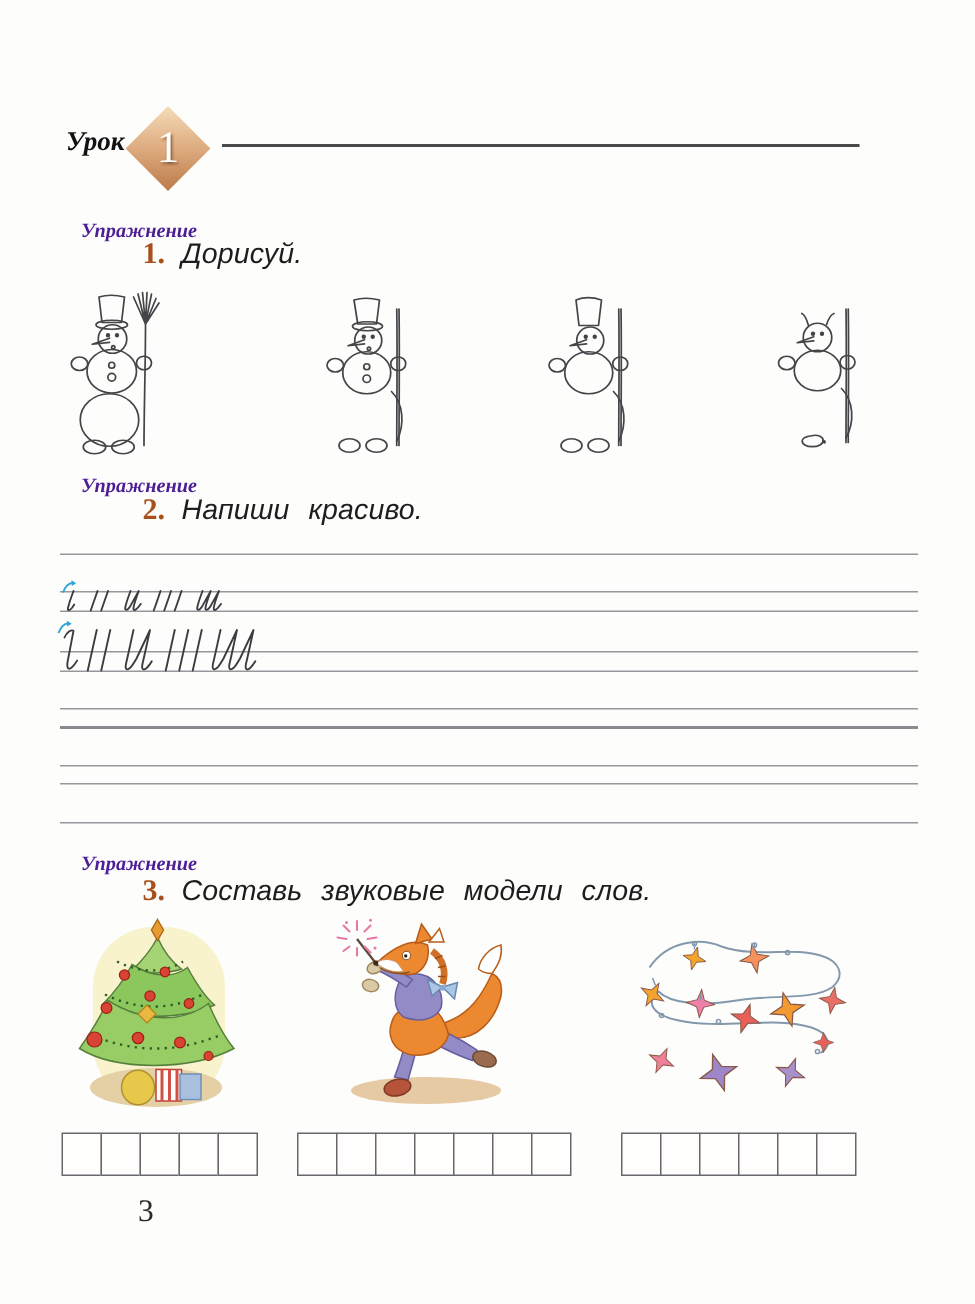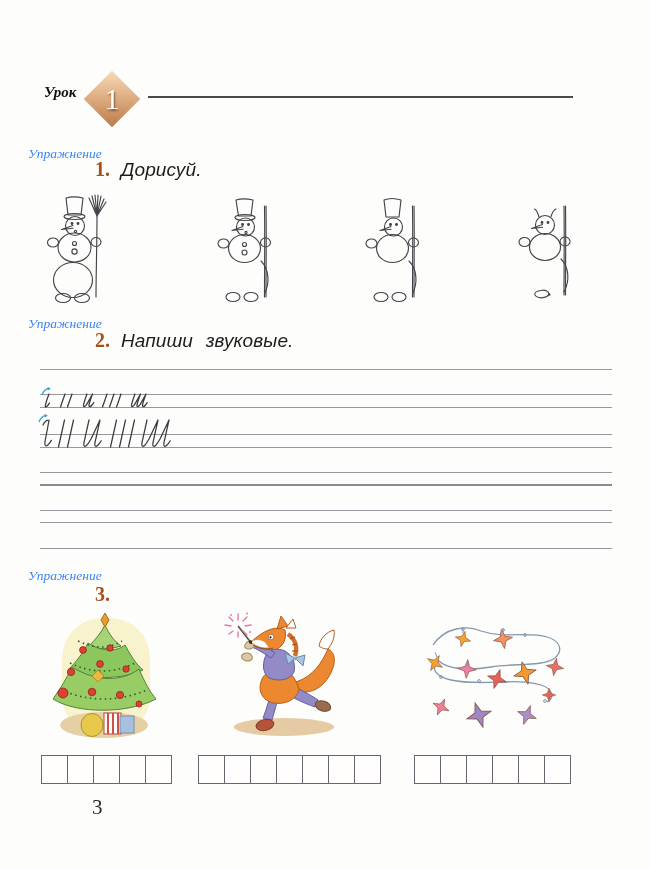--- a/index.html
+++ b/index.html
@@ -8,43 +8,43 @@
     background:#fdfdfc;
     font-family:"Liberation Sans", sans-serif;
     color:#1d1d1d;
   }
   .abs{position:absolute;}
 
   
   .lesson-label{
     left:44px;top:84px;
     font-family:"Liberation Serif", serif;
-    font-style:italic;font-weight:bold;font-size:15px;color:#111;
+    font-style:italic;font-weight:bold;font-size:18px;color:#111;
   }
   .diamond{
     left:92px;top:79px;width:40px;height:40px;
     transform:rotate(45deg);
     background:linear-gradient(135deg,#f4dcb8 0%,#e0b085 45%,#bd7a48 100%);
   }
   .diamond-number{
     position:absolute;left:0;top:0;width:40px;height:40px;
     transform:rotate(-45deg);
     display:flex;align-items:center;justify-content:center;
     font-family:"Liberation Serif", serif;font-size:30px;color:#fff;
     text-shadow:1px 1.5px 2px rgba(100,55,20,.75);
   }
   .header-rule{
     left:148px;top:96px;width:425px;height:2px;background:var(--header-line,#4a4a4a);
   }
 
   
   .ex-label{
     font-family:"Liberation Serif", serif;
-    font-style:italic;font-weight:normal;font-size:13.5px;color:#3b82f6;
-    left:28px;
+    font-style:italic;font-weight:bold;font-size:13.5px;color:#4c1d95;
+    left:54px;
   }
   .ex-line{left:95px;display:flex;align-items:baseline;}
   .ex-number{
     font-family:"Liberation Serif", serif;font-weight:bold;font-size:20px;
     color:var(--accent-number,#a8501c);
     margin-right:11px;
   }
   .ex-task{font-size:19px;word-spacing:.38em;letter-spacing:.1px;font-style:italic;}
 
   
@@ -159,21 +159,21 @@
     <path d="M50,12 C50.5,40 50,75 50,101"></path>
     <path d="M51.5,12 C52,40 51.5,75 51.5,101"></path>
     <path d="M47,65 C55,73 56,87 50,98"></path>
     <path d="M27,96.5 C31,95.5 34.5,97 34.8,99.5 C35,102 31.5,103.8 27.5,103.8 C23.5,103.8 20.5,102 20.8,99.8 C21,97.8 23.5,97 27,96.5 M34.8,100.5 C36.5,102.5 36.5,99.5 34.5,99.5"></path>
   </g>
 </svg>
 
 <div class="abs ex-label" style="top:316px">Упражнение</div>
 <div class="abs ex-line" style="top:329px">
   <span class="ex-number">2.</span>
-  <span class="ex-task">Напиши звуковые.</span>
+  <span class="ex-task">Напиши красиво.</span>
 </div>
 
 <div>
   <div class="abs ruled-line" style="top:369px"></div>
   <div class="abs ruled-line" style="top:394px"></div>
   <div class="abs ruled-line" style="top:407px"></div>
   <div class="abs ruled-line" style="top:434px"></div>
   <div class="abs ruled-line" style="top:447px"></div>
   <div class="abs ruled-line" style="top:472px"></div>
   <div class="abs ruled-line thick" style="top:484px"></div>
@@ -211,20 +211,21 @@
     <path d="M80.5,36 C78.5,45 76.5,54 74.5,63"></path>
     <path d="M89.5,36 C87.5,45 85.5,54 83.5,63"></path>
     <path d="M98.5,36 C96.5,45 94.5,54 92.5,63"></path>
     <path d="M111,36 C109,45 107,54.5 106,58.5 C105.2,62.3 106.6,63.2 108.8,61.2 C110,60 111,58.5 113,55 L122,36 C120,45 118,54.5 117,58.5 C116.2,62.3 117.6,63.2 119.8,61.2 C121,60 122,58.5 124,55 L133,36 C131,45 129,54.5 128,58.5 C127.2,62.4 128.6,63.3 130.8,61.3 C132.2,60 133.4,58.2 134.2,56.8"></path>
   </g>
 </svg>
 
 <div class="abs ex-label" style="top:568px">Упражнение</div>
 <div class="abs ex-line" style="top:583px">
   <span class="ex-number">3.</span>
+  <span class="ex-task">Составь звуковые модели слов.</span>
 </div>
 
 <svg class="abs" style="left:46px;top:612px" width="118" height="134" viewBox="0 0 118 134">
   <rect x="16" y="6" width="88" height="118" rx="40" fill="#f8f2cd"></rect>
   <ellipse cx="58" cy="113" rx="44" ry="13" fill="#e5cfa5"></ellipse>
   <g stroke="#567f3c" stroke-width="1">
     <path d="M59,13 C63,22 68,29 75,34 C66,37 50,38 43,34 C49,28 55,21 59,13 Z" fill="#a4d473"></path>
     <path d="M42,31 C56,40 70,40 79,33 C85,44 90,52 97,58 C76,68 40,68 22,58 C31,49 37,41 42,31 Z" fill="#8cc75e"></path>
     <path d="M26,55 C50,70 76,70 93,57 C99,71 104,80 110,87 C81,102 31,102 7,87 C14,77 21,66 26,55 Z" fill="#98cd66"></path>
   </g>

